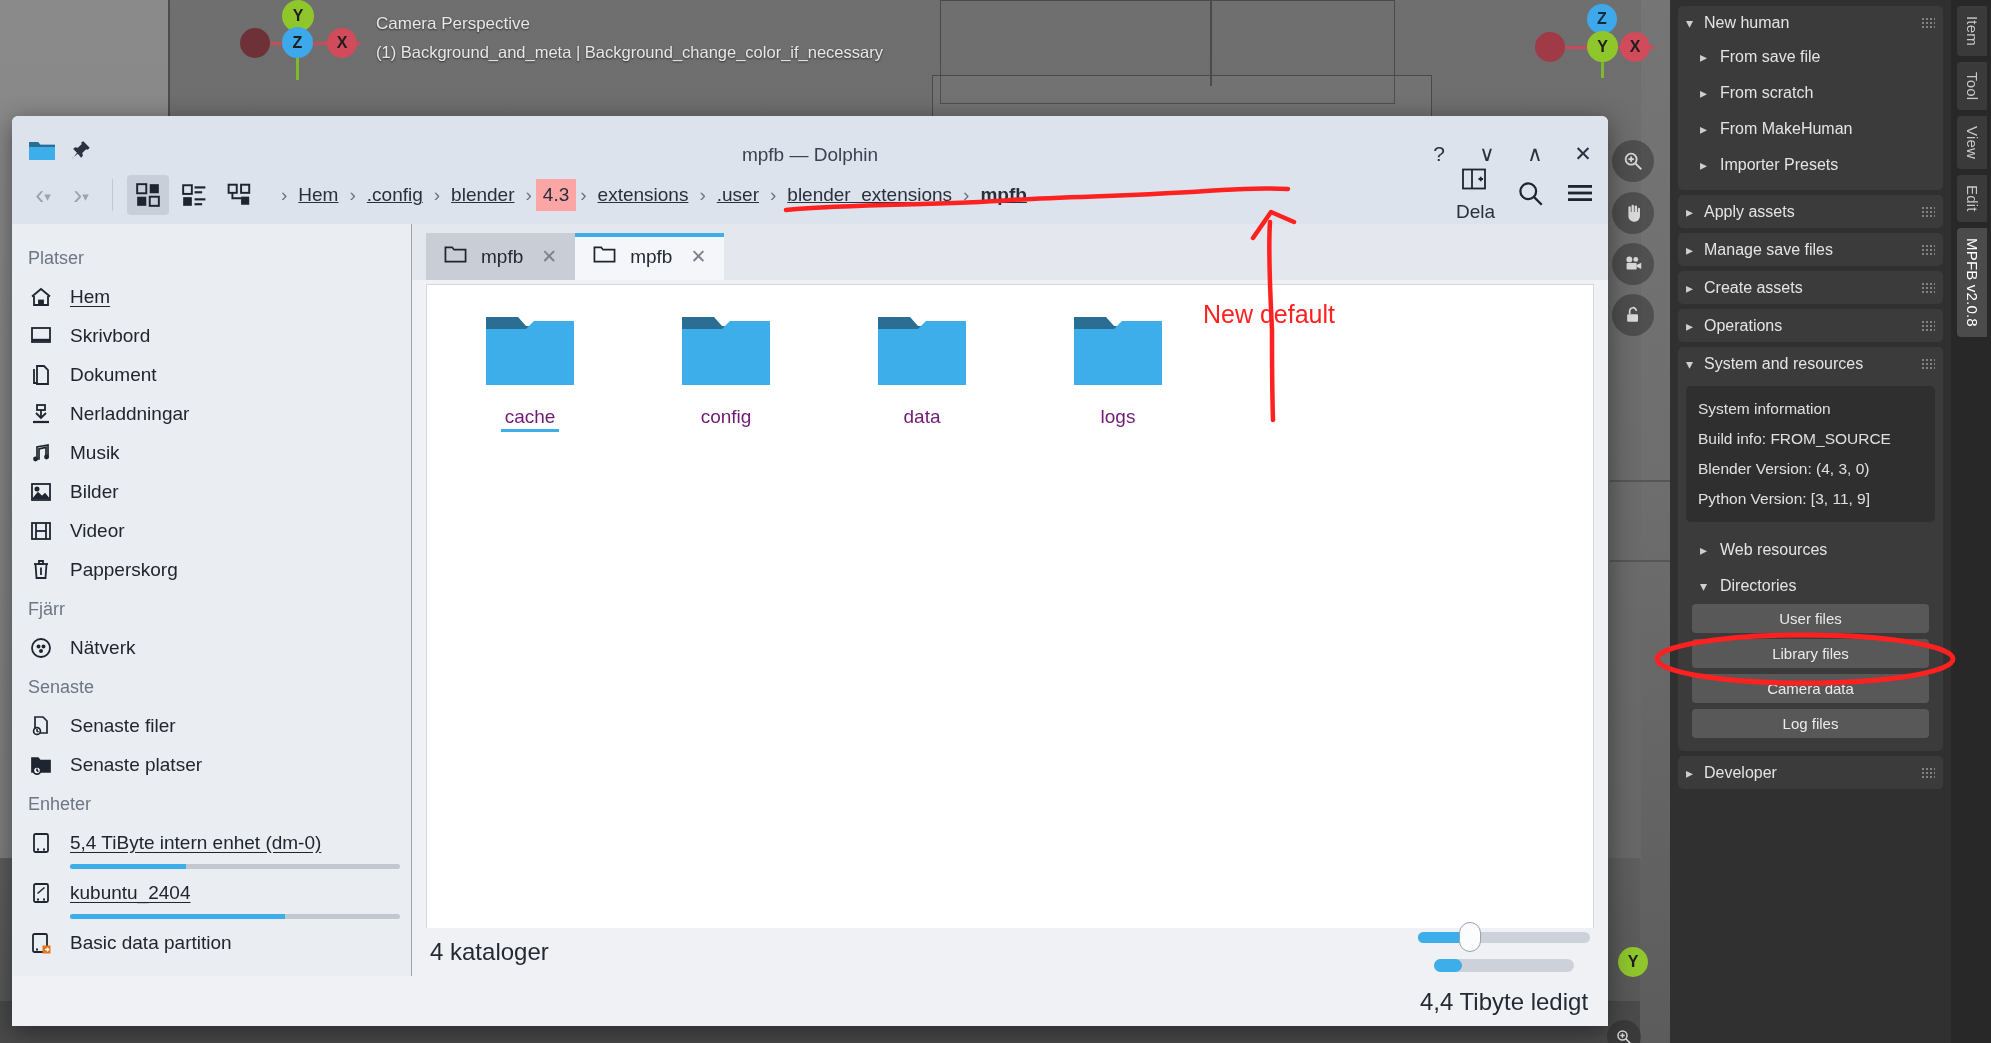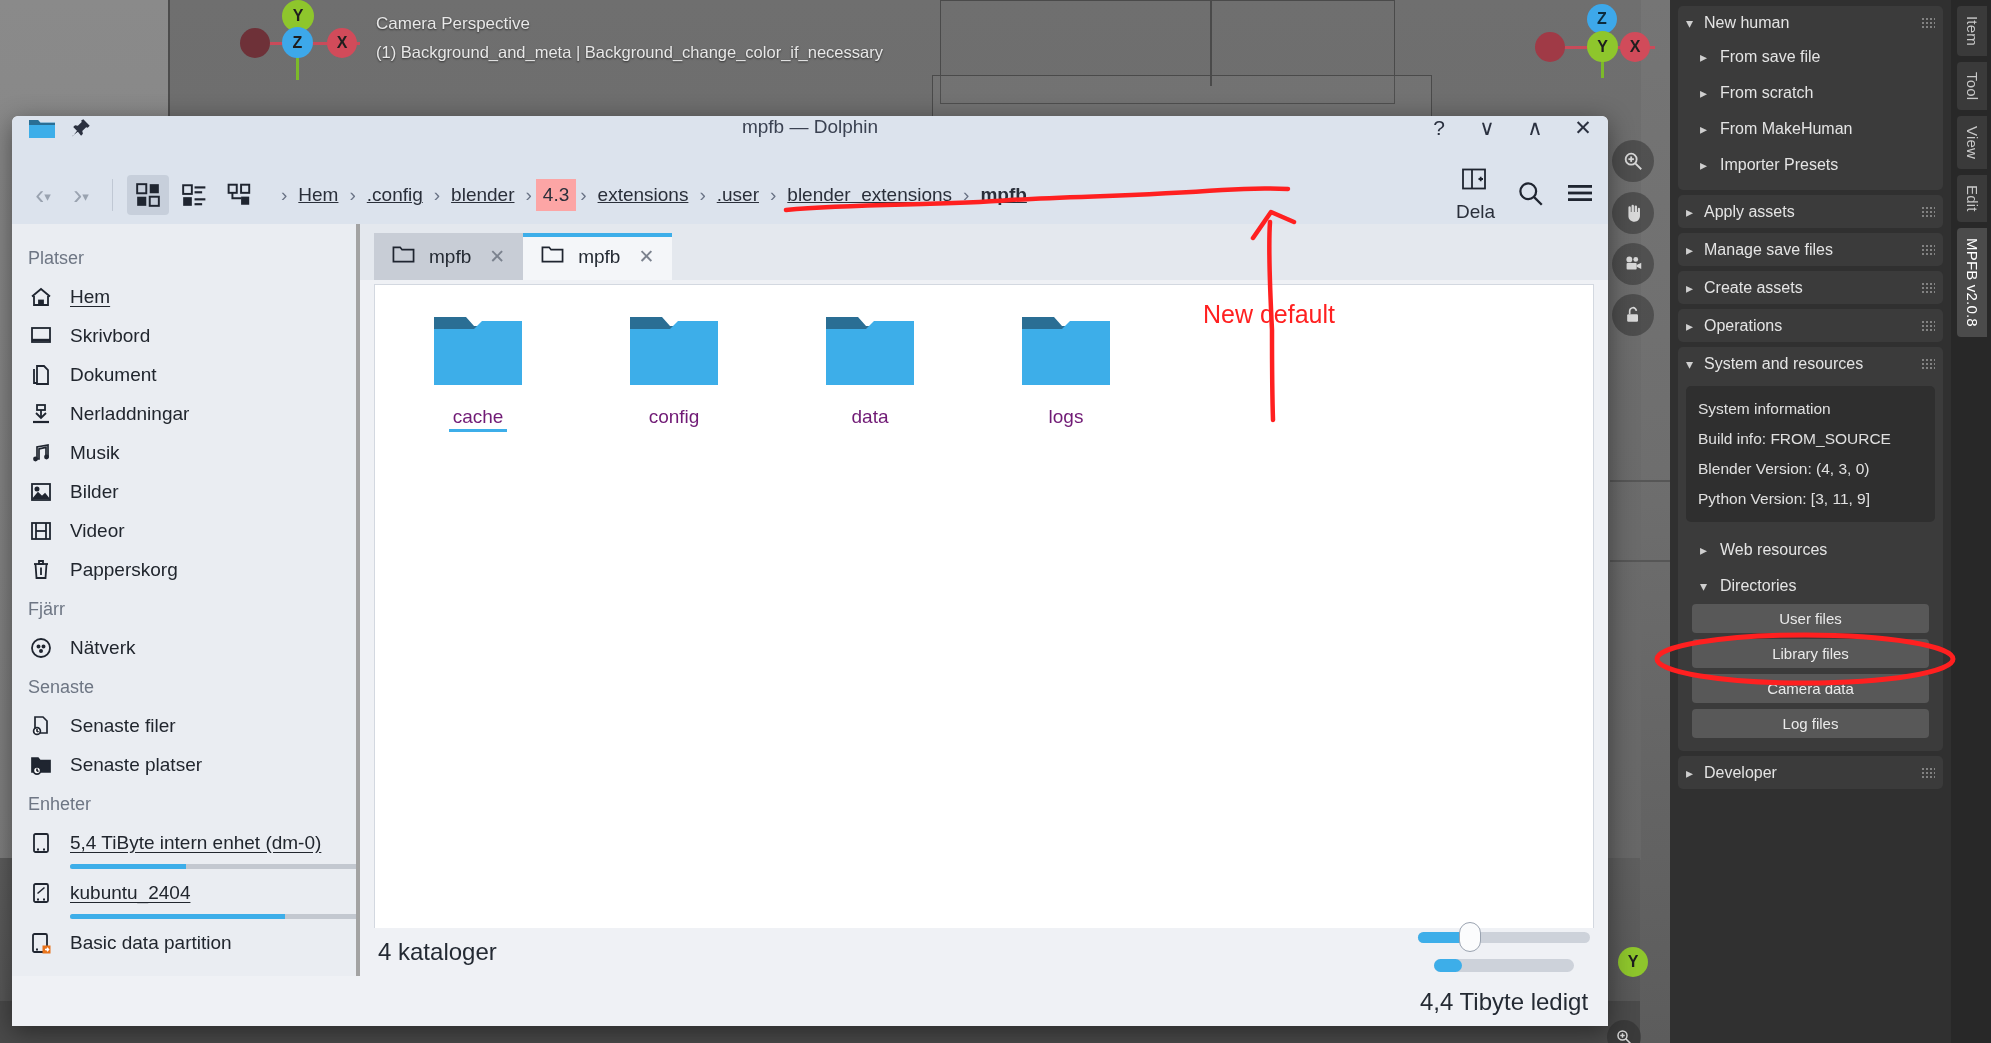--- a/index.html
+++ b/index.html
@@ -102,21 +102,21 @@
 
   
   #dolphin {
     position:absolute; left:12px; top:116px; width:1596px; height:910px;
     background:#eff1f5;
     box-shadow: 0 6px 26px rgba(0,0,0,.45);
     border-radius: 6px 6px 0 0;
     overflow:hidden;
   }
   #titlebar {
-    height:50px; background:#dce3ed; display:flex; align-items:flex-start;
+    height:50px; background:#dce3ed; display:flex; align-items:flex-end;
     position:relative; border-radius:6px 6px 0 0;
   }
   #title-text {
     position:absolute; left:0; right:0; text-align:center;
     font-size:19px; color:#3b4252;
   }
   #tb-left { display:flex; align-items:center; gap:14px; padding-left:16px; z-index:2; }
   #tb-right { position:absolute; right:14px; display:flex; align-items:center; gap:26px; z-index:2; }
   .win-btn { font-size:21px; color:#2b3140; width:22px; text-align:center; }
 
@@ -138,22 +138,22 @@
   .crumb { padding: 5px 7px; white-space:nowrap; }
   .crumb u { text-decoration-thickness:1px; }
   .crumb.sel { background:#fca5a5; }
   .crumb.last { font-weight:bold; }
   .crumb-sep { color:#6a7386; font-size:19px; padding: 0 2px; }
 
   #tb-actions { display:flex; align-items:center; gap:22px; padding-left:12px; }
   .dela { display:flex; align-items:center; gap:10px; font-size:19px; color:#2a2f3a;flex-direction:column; }
 
   #body-split { display:flex; height: 752px; }
-  #sidebar { width:348px; background:#eaedf2; padding: 14px 12px 0 0; overflow:hidden;
-             border-right:4px solid #a3a3a3; position:relative; }
+  #sidebar { width:400px; background:#eaedf2; padding: 14px 12px 0 0; overflow:hidden;
+             border-right:1px solid #a3a3a3; position:relative; }
   .side-head { color:#6e7684; font-size:18px; padding: 10px 0 8px 16px; }
   .side-item { display:flex; align-items:center; gap:16px; height:39px; padding-left:16px;
                color:#21262e; font-size:19px; }
   .side-item .ic { width:26px; height:26px; flex:0 0 26px; display:flex;
                    align-items:center; justify-content:center; }
   .side-item .lbl u { text-underline-offset:3px; }
   .dev-bar { height:5px; background:#c3c8d0; border-radius:3px; margin: 2px 0 0 58px;
              width: 330px; position:relative; overflow:hidden; }
   .dev-bar i { position:absolute; left:0; top:0; bottom:0; background:#3daee9; display:block; }
 

